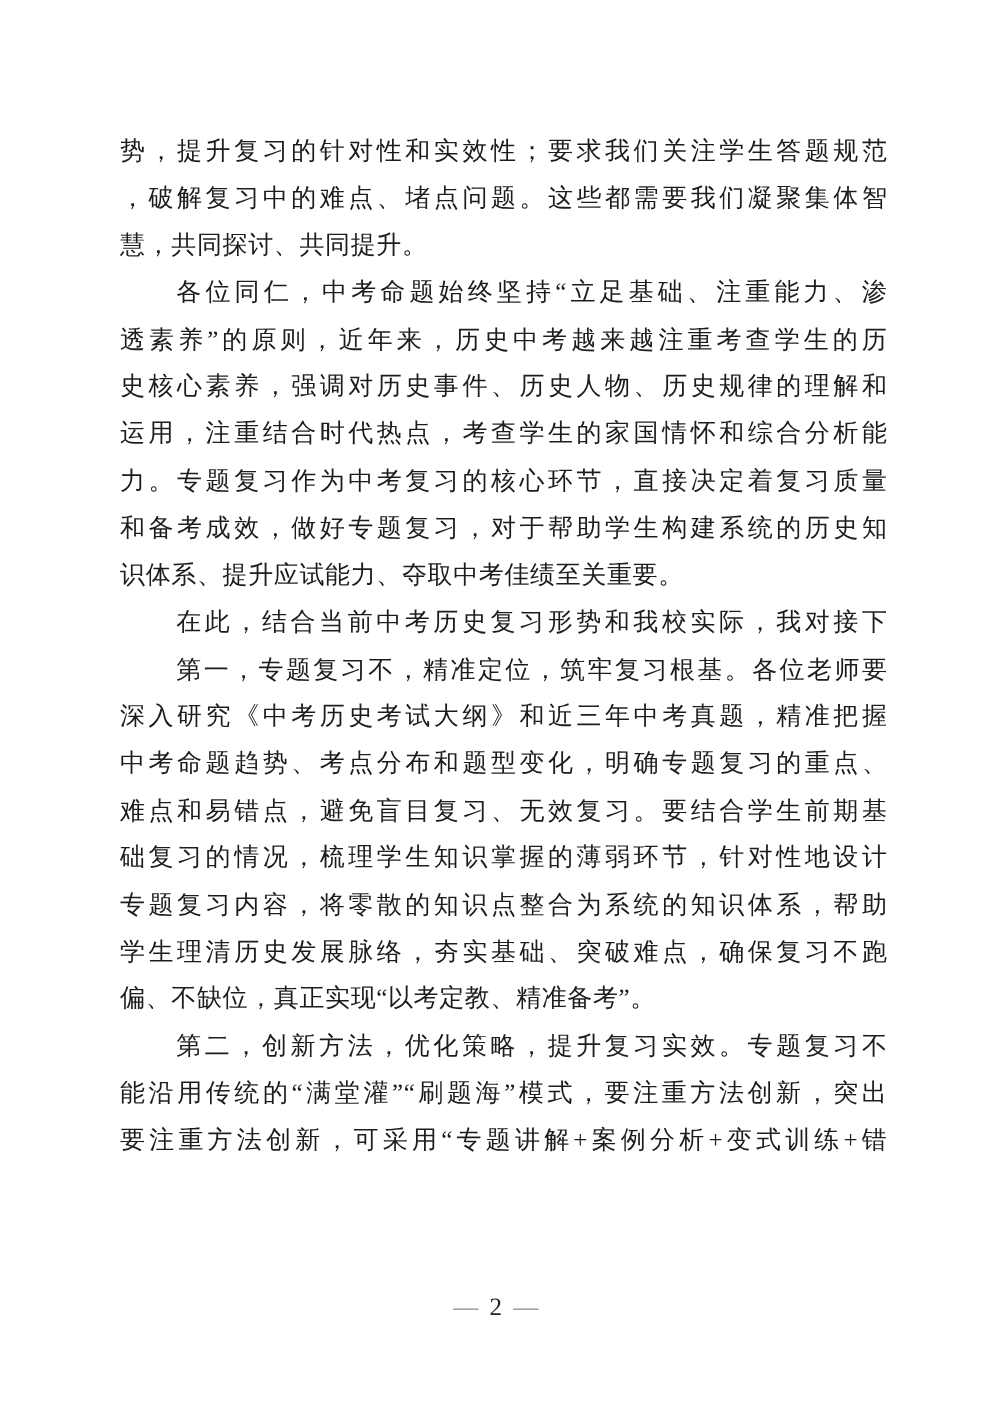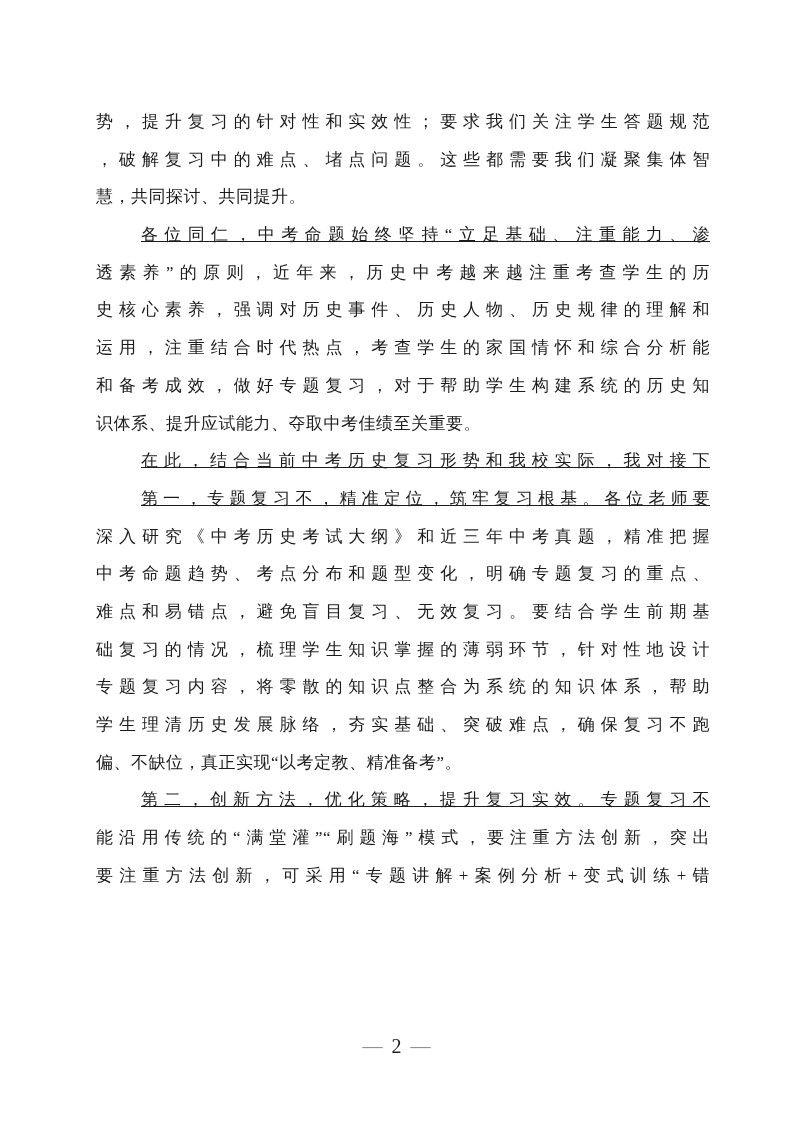--- a/index.html
+++ b/index.html
@@ -18,32 +18,31 @@
   }
   .text-body {
     position: absolute;
     top: 103px;
     left: 96px;
     width: 614px;
   }
   .line {
     height: 37.7px;
     line-height: 37.7px;
-    font-size: 17px;
+    font-size: 20px;
     white-space: nowrap;
     letter-spacing: 0.5px;
   }
   .line.just {
     text-align: justify;
     text-align-last: justify;
     text-justify: inter-character;
   }
   .line.indent {
     text-indent: 45px;
-    text-decoration: underline;
   }
   .footer {
     position: absolute;
     top: 1034px;
     left: 0;
     width: 100%;
     text-align: center;
     font-size: 20px;
     line-height: 24px;
   }
@@ -61,20 +60,21 @@
 
 <div class="page">
   <div class="text-body">
       <div class="line just">势，提升复习的针对性和实效性；要求我们关注学生答题规范</div>
       <div class="line just">，破解复习中的难点、堵点问题。这些都需要我们凝聚集体智</div>
       <div class="line">慧，共同探讨、共同提升。</div>
       <div class="line just indent">各位同仁，中考命题始终坚持“立足基础、注重能力、渗</div>
       <div class="line just">透素养”的原则，近年来，历史中考越来越注重考查学生的历</div>
       <div class="line just">史核心素养，强调对历史事件、历史人物、历史规律的理解和</div>
       <div class="line just">运用，注重结合时代热点，考查学生的家国情怀和综合分析能</div>
+      <div class="line just">力。专题复习作为中考复习的核心环节，直接决定着复习质量</div>
       <div class="line just">和备考成效，做好专题复习，对于帮助学生构建系统的历史知</div>
       <div class="line">识体系、提升应试能力、夺取中考佳绩至关重要。</div>
       <div class="line just indent">在此，结合当前中考历史复习形势和我校实际，我对接下</div>
       <div class="line just indent">第一，专题复习不，精准定位，筑牢复习根基。各位老师要</div>
       <div class="line just">深入研究《中考历史考试大纲》和近三年中考真题，精准把握</div>
       <div class="line just">中考命题趋势、考点分布和题型变化，明确专题复习的重点、</div>
       <div class="line just">难点和易错点，避免盲目复习、无效复习。要结合学生前期基</div>
       <div class="line just">础复习的情况，梳理学生知识掌握的薄弱环节，针对性地设计</div>
       <div class="line just">专题复习内容，将零散的知识点整合为系统的知识体系，帮助</div>
       <div class="line just">学生理清历史发展脉络，夯实基础、突破难点，确保复习不跑</div>

